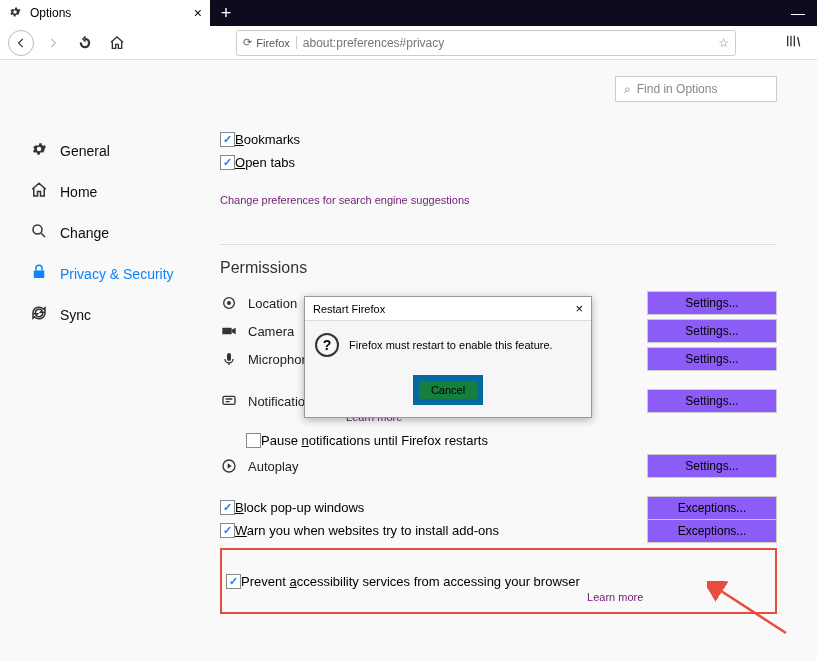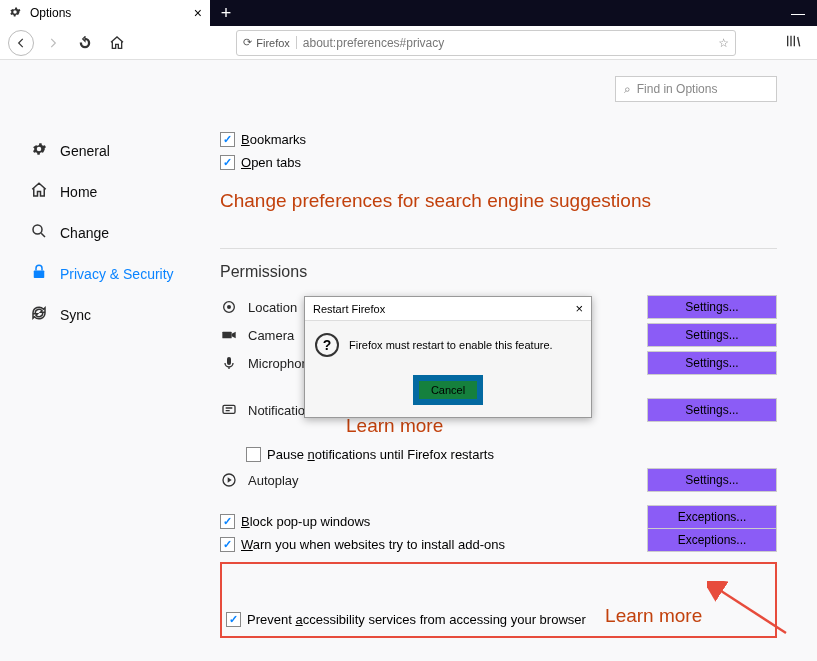--- a/index.html
+++ b/index.html
@@ -25,24 +25,24 @@
 
 .findbox { position:absolute; right:40px; top:16px; width:162px; height:26px; border:1px solid #ccc; background:#fff; display:flex; align-items:center; padding:0 8px; gap:6px; font-size:12px; color:#888; }
 
 .sidebar { width:210px; padding-top:70px; padding-left:30px; }
 .sidebar .item { display:flex; align-items:center; gap:12px; padding:10px 0; font-size:14px; color:#0c0c0c; cursor:pointer; }
 .sidebar .item.active { color:#0a84ff; }
 .sidebar .bottom { position:absolute; bottom:10px; left:30px; }
 .sidebar .bottom .item { font-size:12px; padding:7px 0; }
 
 .main { flex:1; padding:68px 40px 0 10px; position:relative; }
-.chk-row { display:flex; align-items:flex-end; gap:6px; font-size:13px; padding:4px 0; }
+.chk-row { display:flex; align-items:center; gap:0; font-size:13px; padding:4px 0; }
 .chk { width:15px; height:15px; border:1px solid #888; display:inline-flex; align-items:center; justify-content:center; color:#0a84ff; font-size:11px; cursor:pointer; background:#fff; }
 .chk.checked::before { content:"✓"; font-weight:bold; }
-.link { color:#c2410c; cursor:pointer; font-size:19px;margin-top:32px; }
+.link { color:#701a75; cursor:pointer; font-size:11px;margin-top:32px; }
 .divider { border-top:1px solid #ddd; margin:20px 0 14px 0; }
 .section-title { font-size:16px; color:#333; font-weight:400; margin-bottom:12px; }
 
 .perm-row { display:flex; align-items:center; gap:10px; font-size:13px; padding:6px 0; }
 .perm-icon { width:18px; display:flex; align-items:center; justify-content:center; }
 .perm-label { color:#222; }
 .actionbtn { position:absolute; right:0; width:130px; height:24px; background:#8b5cf6; border:1px solid #ccc; font-size:12px; display:flex; align-items:center; justify-content:center; cursor:pointer; }
 
 .sub { margin-left:26px; }
 

